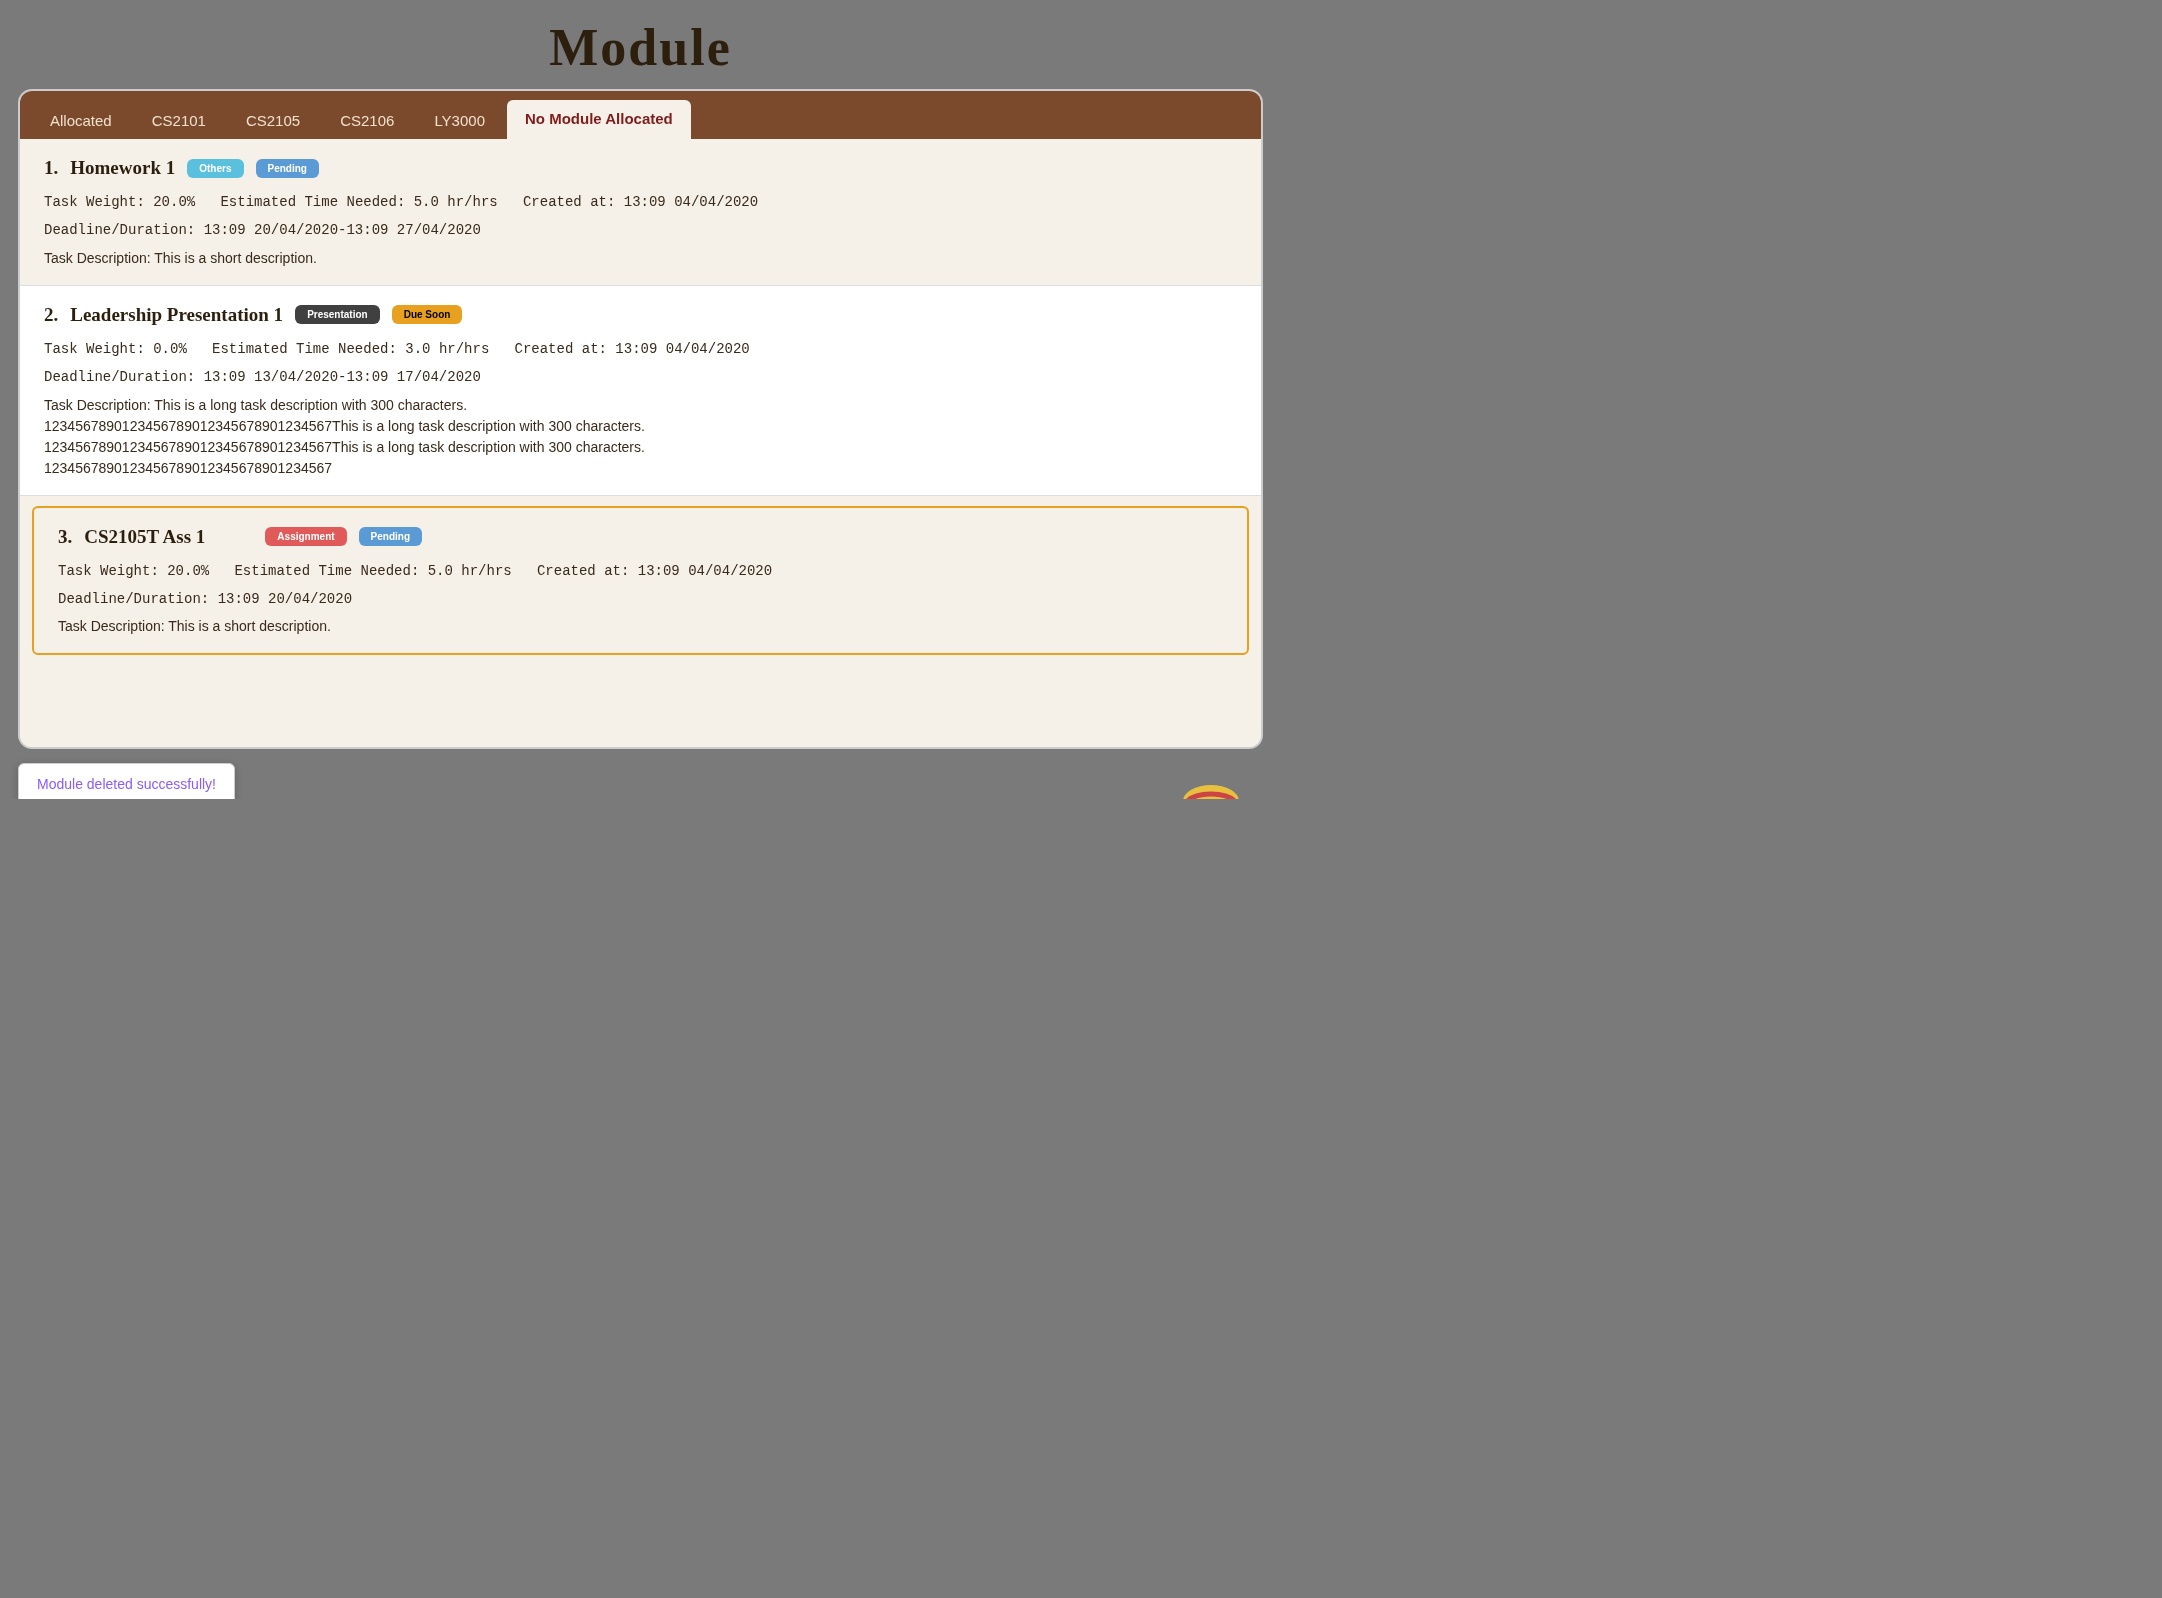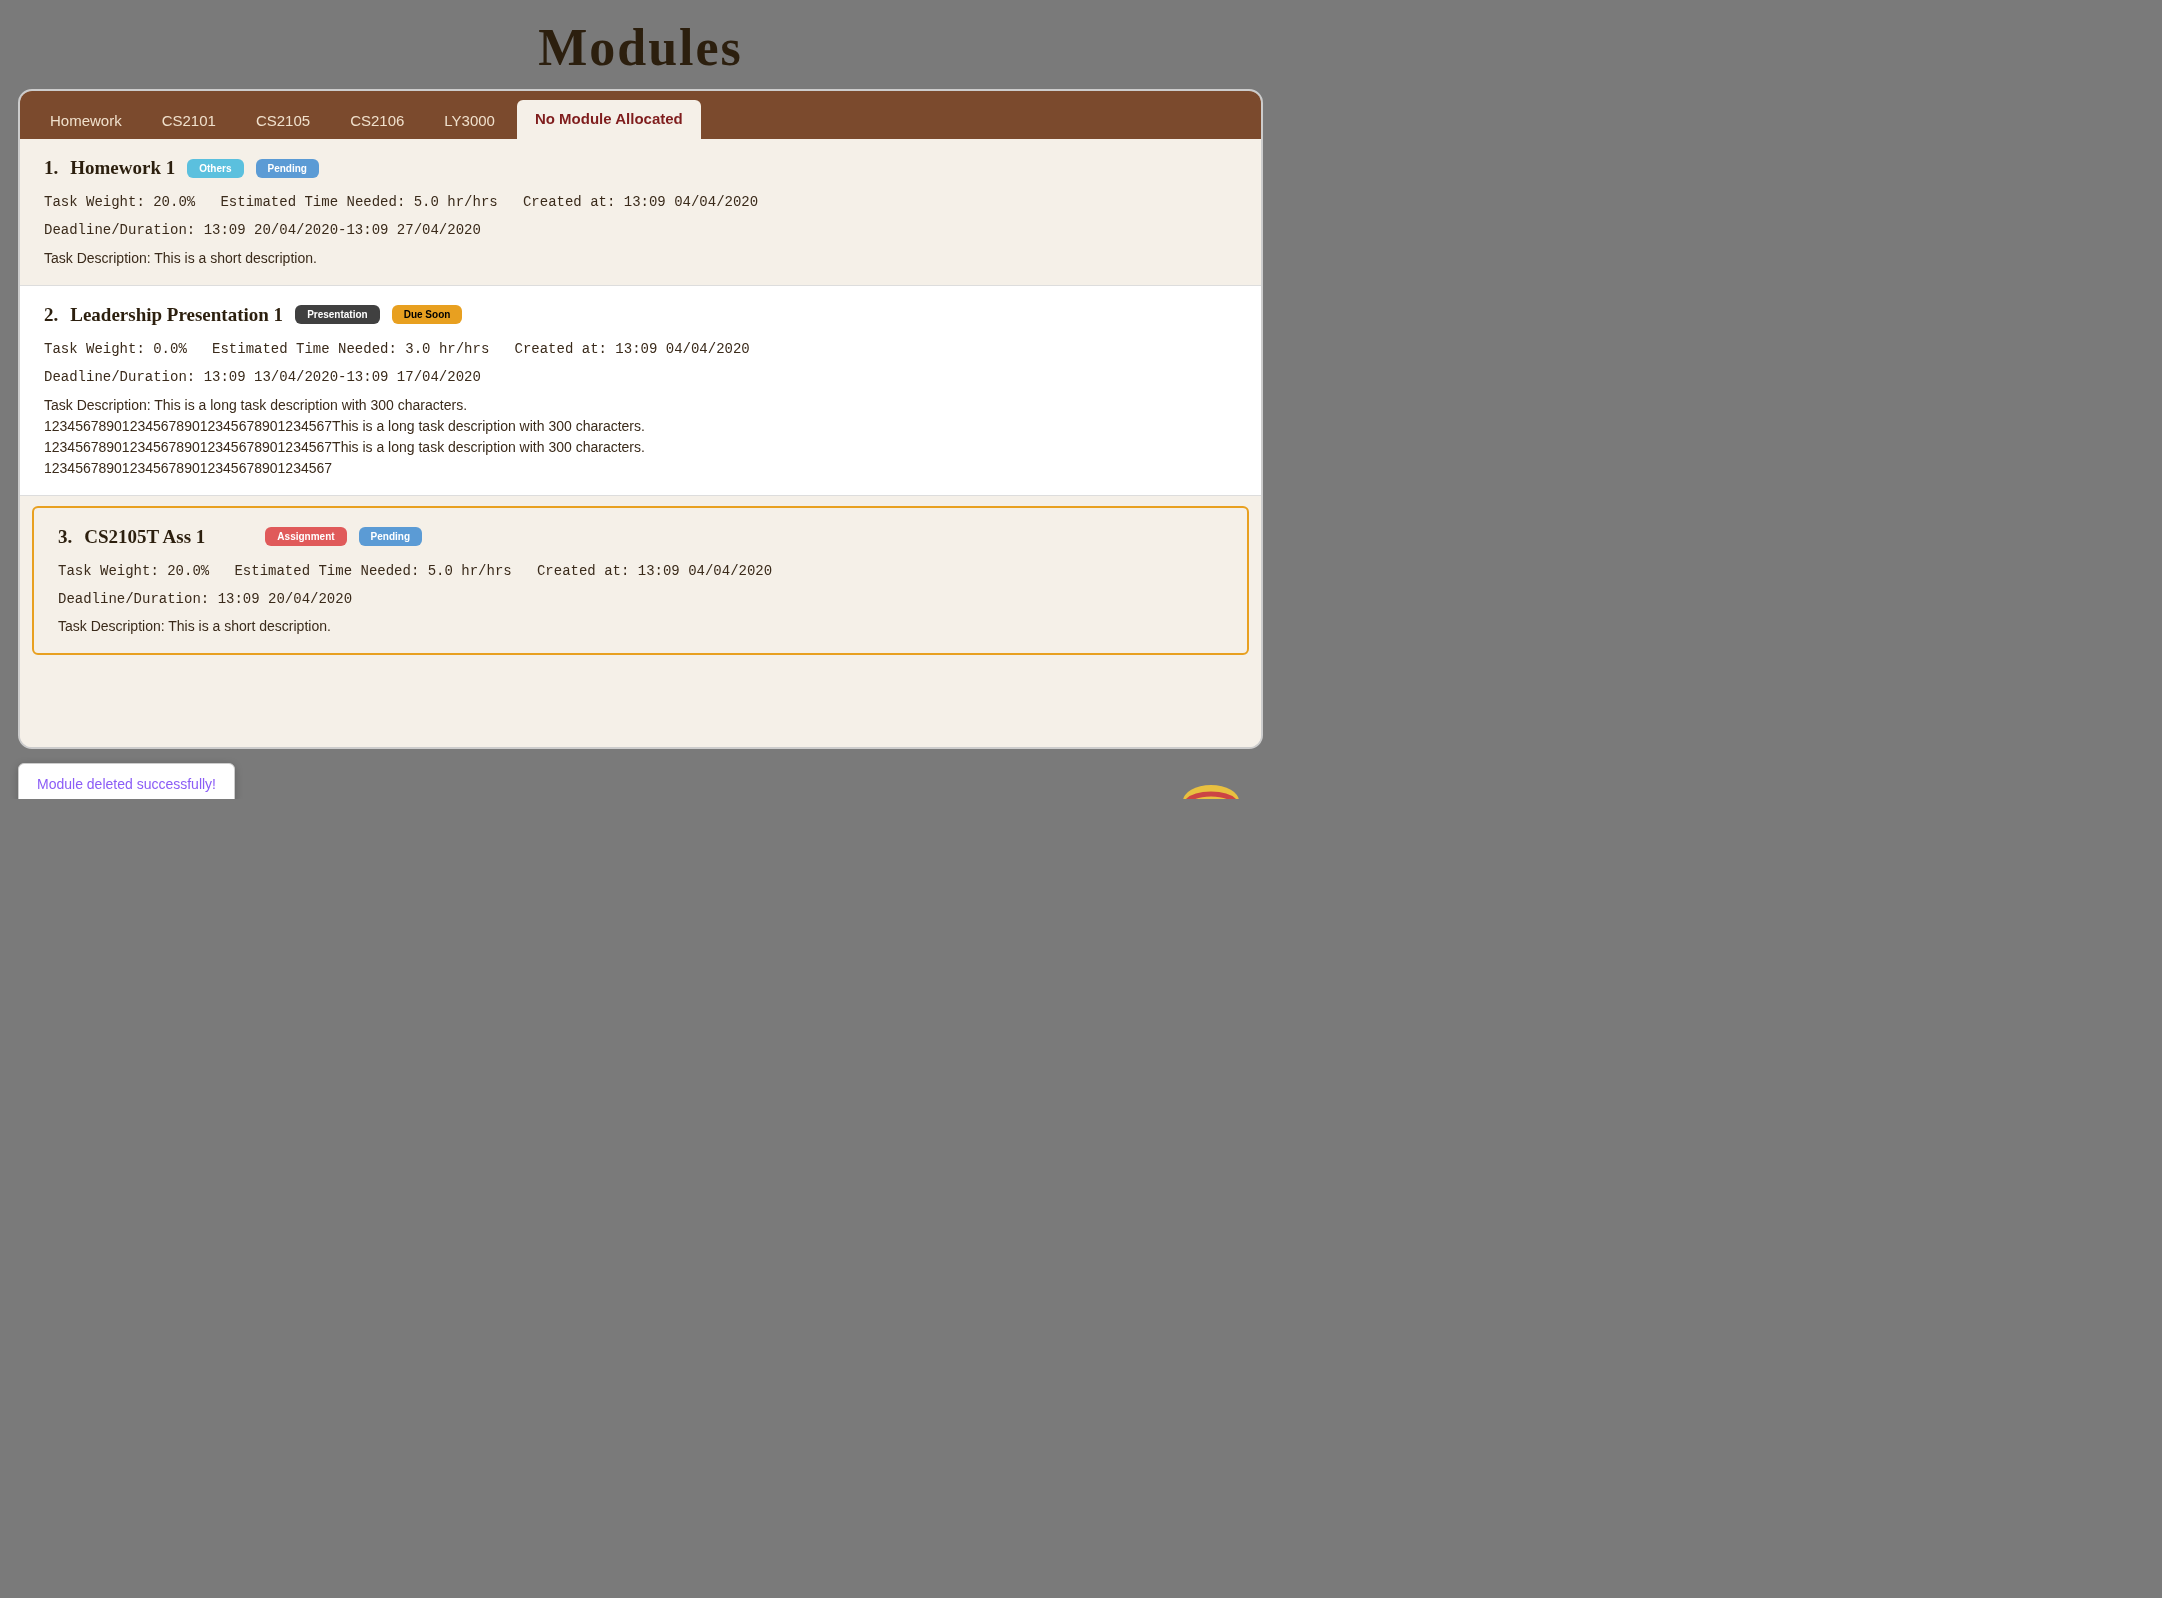--- a/index.html
+++ b/index.html
@@ -204,27 +204,27 @@
     }
     .content-area::-webkit-scrollbar-thumb {
       background: #b0a090;
       border-radius: 5px;
     }
   </style>
 </head>
 <body>
 
 <div class="page-title-area">
-  <h1 class="page-title">Modules</h1>
+  <h1 class="page-title">Module</h1>
 </div>
 
 <div class="main-container">
 
   <div class="tab-bar">
-    <div class="tab">Homework</div>
+    <div class="tab">Allocated</div>
     <div class="tab">CS2101</div>
     <div class="tab">CS2105</div>
     <div class="tab">CS2106</div>
     <div class="tab">LY3000</div>
     <div class="tab active">No Module Allocated</div>
   </div>
 
   <div class="content-area">
 
     <div class="task-item beige-bg">

